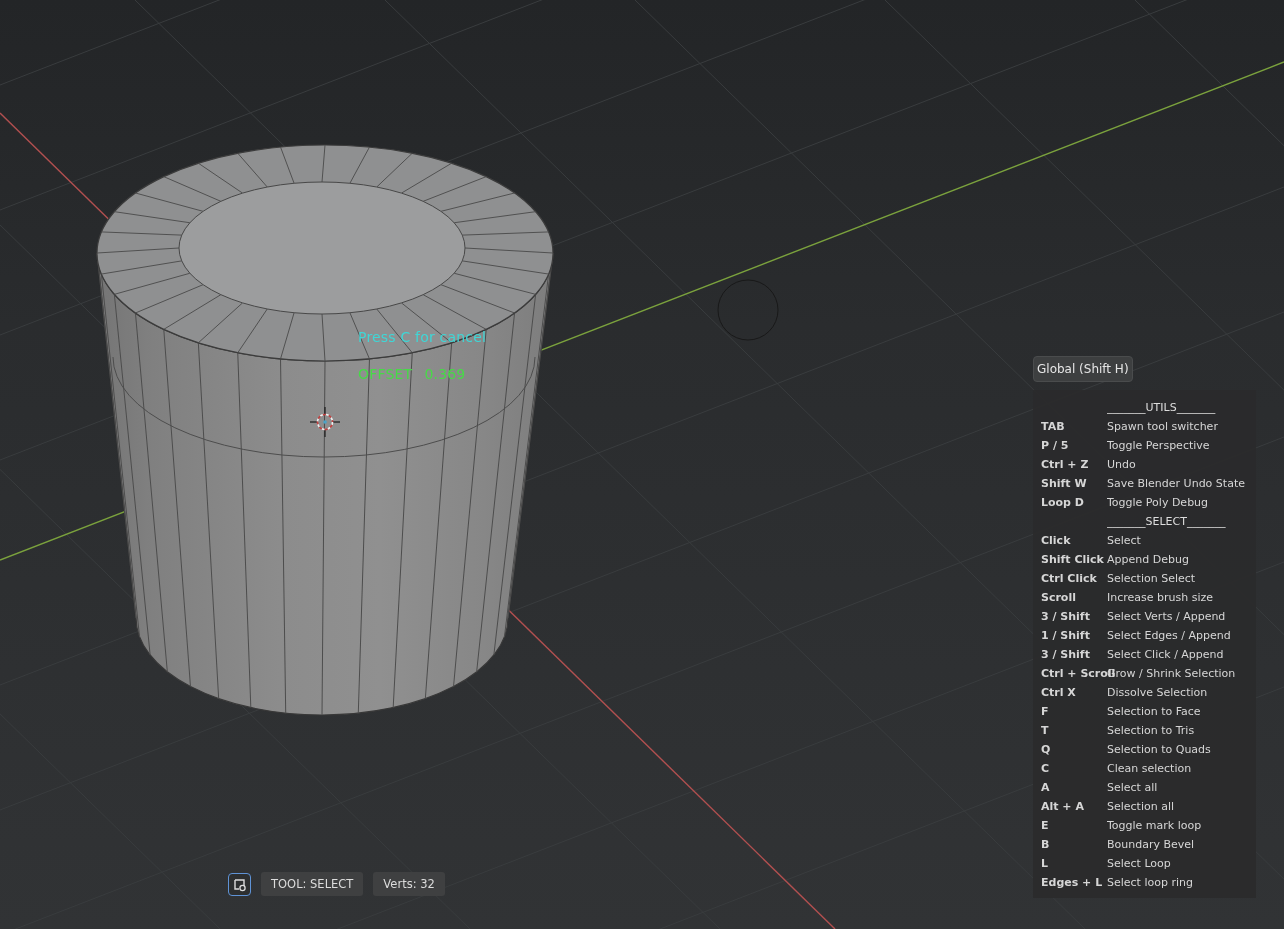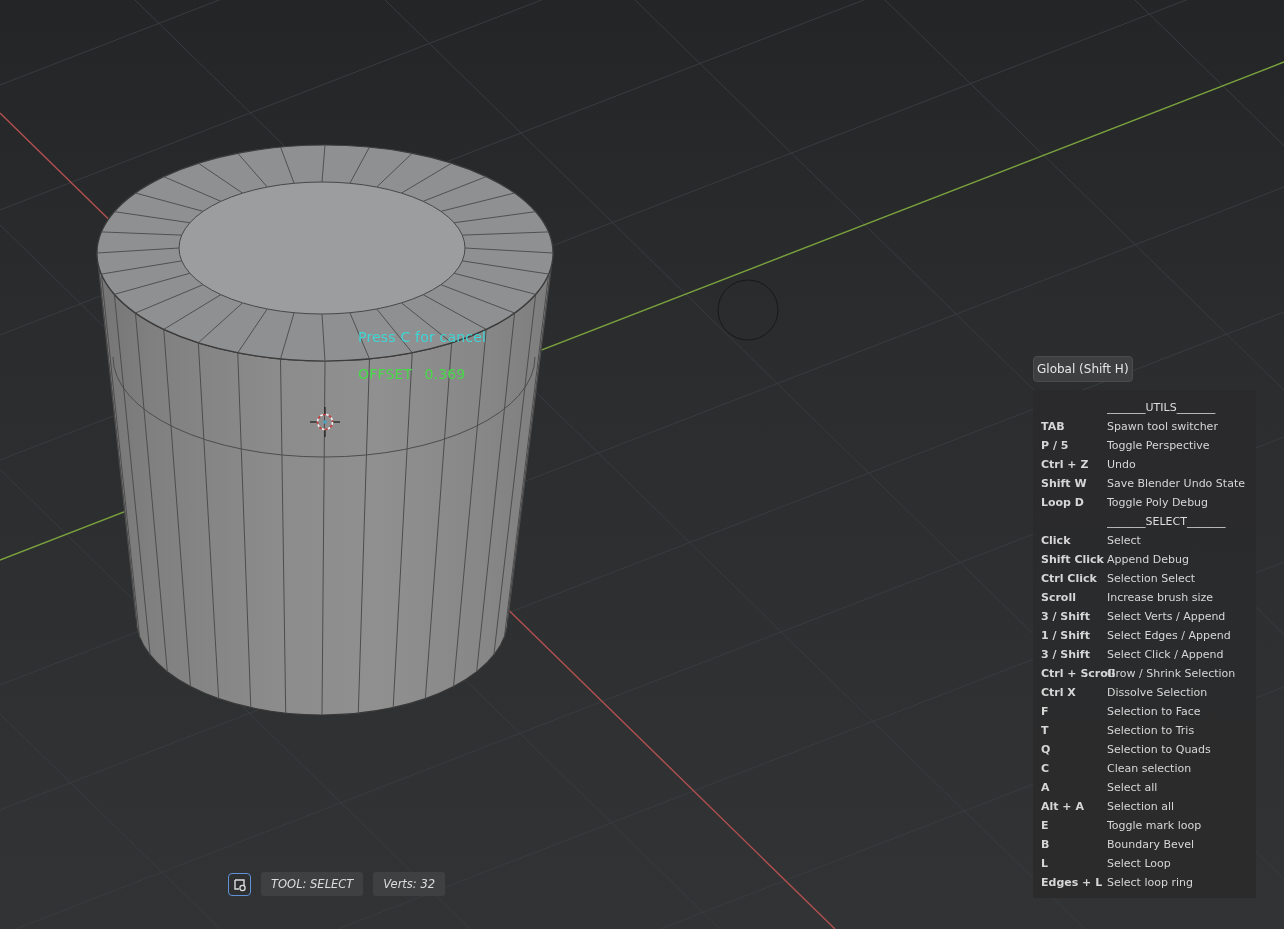--- a/index.html
+++ b/index.html
@@ -35,21 +35,20 @@
   .panel .row.section .a{color:#dedede;}
   
   .statusbar{position:absolute;left:228px;top:872px;display:flex;align-items:center;gap:10px;}
   .tool-icon-box{
     width:23px;height:23px;border:1.5px solid var(--accent-blue,#5f93d6);border-radius:4px;
     background:#2d2f30;box-sizing:border-box;display:flex;align-items:center;justify-content:center;
   }
   .badge{
     background:#3f4041;color:#dcdcdc;font-size:11.5px;padding:5px 10px;border-radius:3px;
     white-space:nowrap;
-    font-style:italic;
   }
 </style>
 </head>
 <body>
 
 <div class="viewport">
 
   <svg id="scene" width="1284" height="929" viewBox="0 0 1284 929">
     <defs>
       <linearGradient id="bodyGrad" x1="0" y1="0" x2="1" y2="0">

